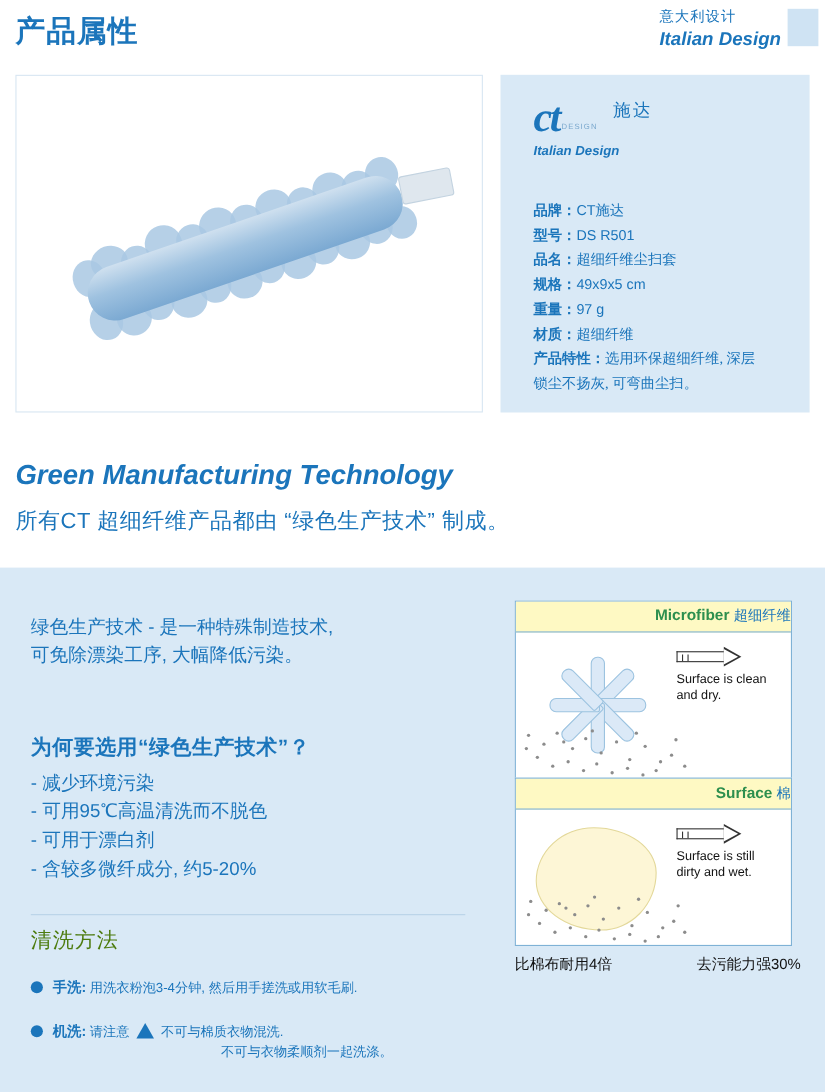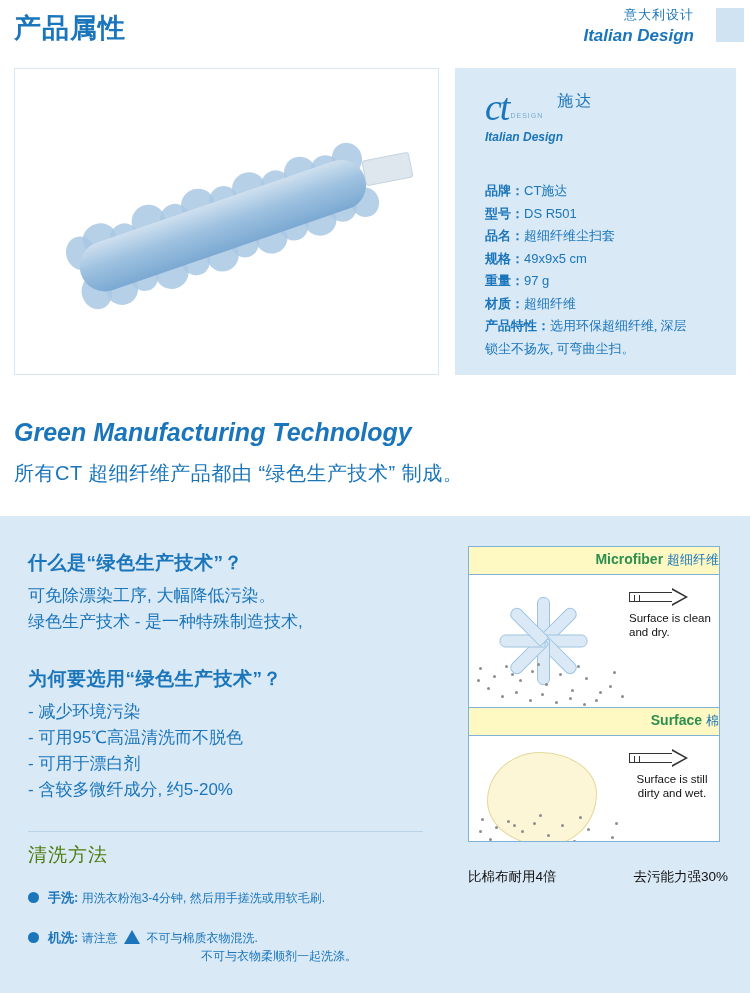--- a/index.html
+++ b/index.html
@@ -25,23 +25,22 @@
     position: absolute;
     left: 14px;
     top: 10px;
     font-size: 27px;
     font-weight: bold;
     color: #1b75bb;
     letter-spacing: 1px;
   }
   .header-right {
     position: absolute;
-    right: 56px;
+    right: 40px;
     top: 6px;
-    text-align: right;
   }
   .header-cn {
     font-size: 13px;
     color: #1b75bb;
     letter-spacing: 1px;
   }
   .header-en {
     font-size: 17px;
     font-weight: bold;
     font-style: italic;
@@ -132,21 +131,21 @@
     top: 22px;
     width: 230px;
   }
   .brand-logo-row {
     display: flex;
     align-items: flex-start;
   }
   .brand-ct {
     font-family: "Liberation Serif", serif;
     font-size: 38px;
-    font-weight: normal;
+    font-weight: bold;
     font-style: italic;
     color: #1b75bb;
     line-height: 34px;
     letter-spacing: -2px;
   }
   .brand-tm {
     font-size: 7px;
     color: #7aa8cd;
     margin-left: 2px;
     margin-top: 22px;
@@ -319,21 +318,21 @@
   .compare-head .head-cn {
     color: #1b75bb;
     font-weight: normal;
     font-size: 13px;
   }
   .card-body {
     position: relative;
     height: 132px;
     overflow: hidden;
   }
-  .card-body-2 { height: 105px; text-align: center; }
+  .card-body-2 { height: 123px; }
 
   .fiber-star {
     position: absolute;
     left: 22px;
     top: 14px;
     width: 104px;
     height: 104px;
   }
   .petal {
     position: absolute;
@@ -362,21 +361,21 @@
   .dot {
     position: absolute;
     width: 3px;
     height: 3px;
     border-radius: 50%;
     background: #8c8c8c;
   }
 
   .arrow-note {
     position: absolute;
-    right: 4px;
+    right: 18px;
     top: 14px;
     width: 86px;
   }
   .arrow-shape {
     position: relative;
     width: 66px;
     height: 16px;
     margin-bottom: 6px;
   }
   .arrow-tail {
@@ -528,24 +527,23 @@
     </div>
   </div>
 </div>
 
 <div class="green-title">Green Manufacturing Technology</div>
 <div class="green-sub">所有CT 超细纤维产品都由 “绿色生产技术” 制成。</div>
 
 <div class="blue-panel">
 
   <div class="q-block q1">
-    <div class="q-title">什么是“绿色生产技术”？</div>
     <div class="q-body">
+      <div class="q-line">绿色生产技术 - 是一种特殊制造技术,</div>
       <div class="q-line">可免除漂染工序, 大幅降低污染。</div>
-      <div class="q-line">绿色生产技术 - 是一种特殊制造技术,</div>
     </div>
   </div>
 
   <div class="q-block q2">
     <div class="q-title">为何要选用“绿色生产技术”？</div>
     <div class="q-body">
       <div class="q-line">- 减少环境污染</div>
       <div class="q-line">- 可用95℃高温清洗而不脱色</div>
       <div class="q-line">- 可用于漂白剂</div>
       <div class="q-line">- 含较多微纤成分, 约5-20%</div>

